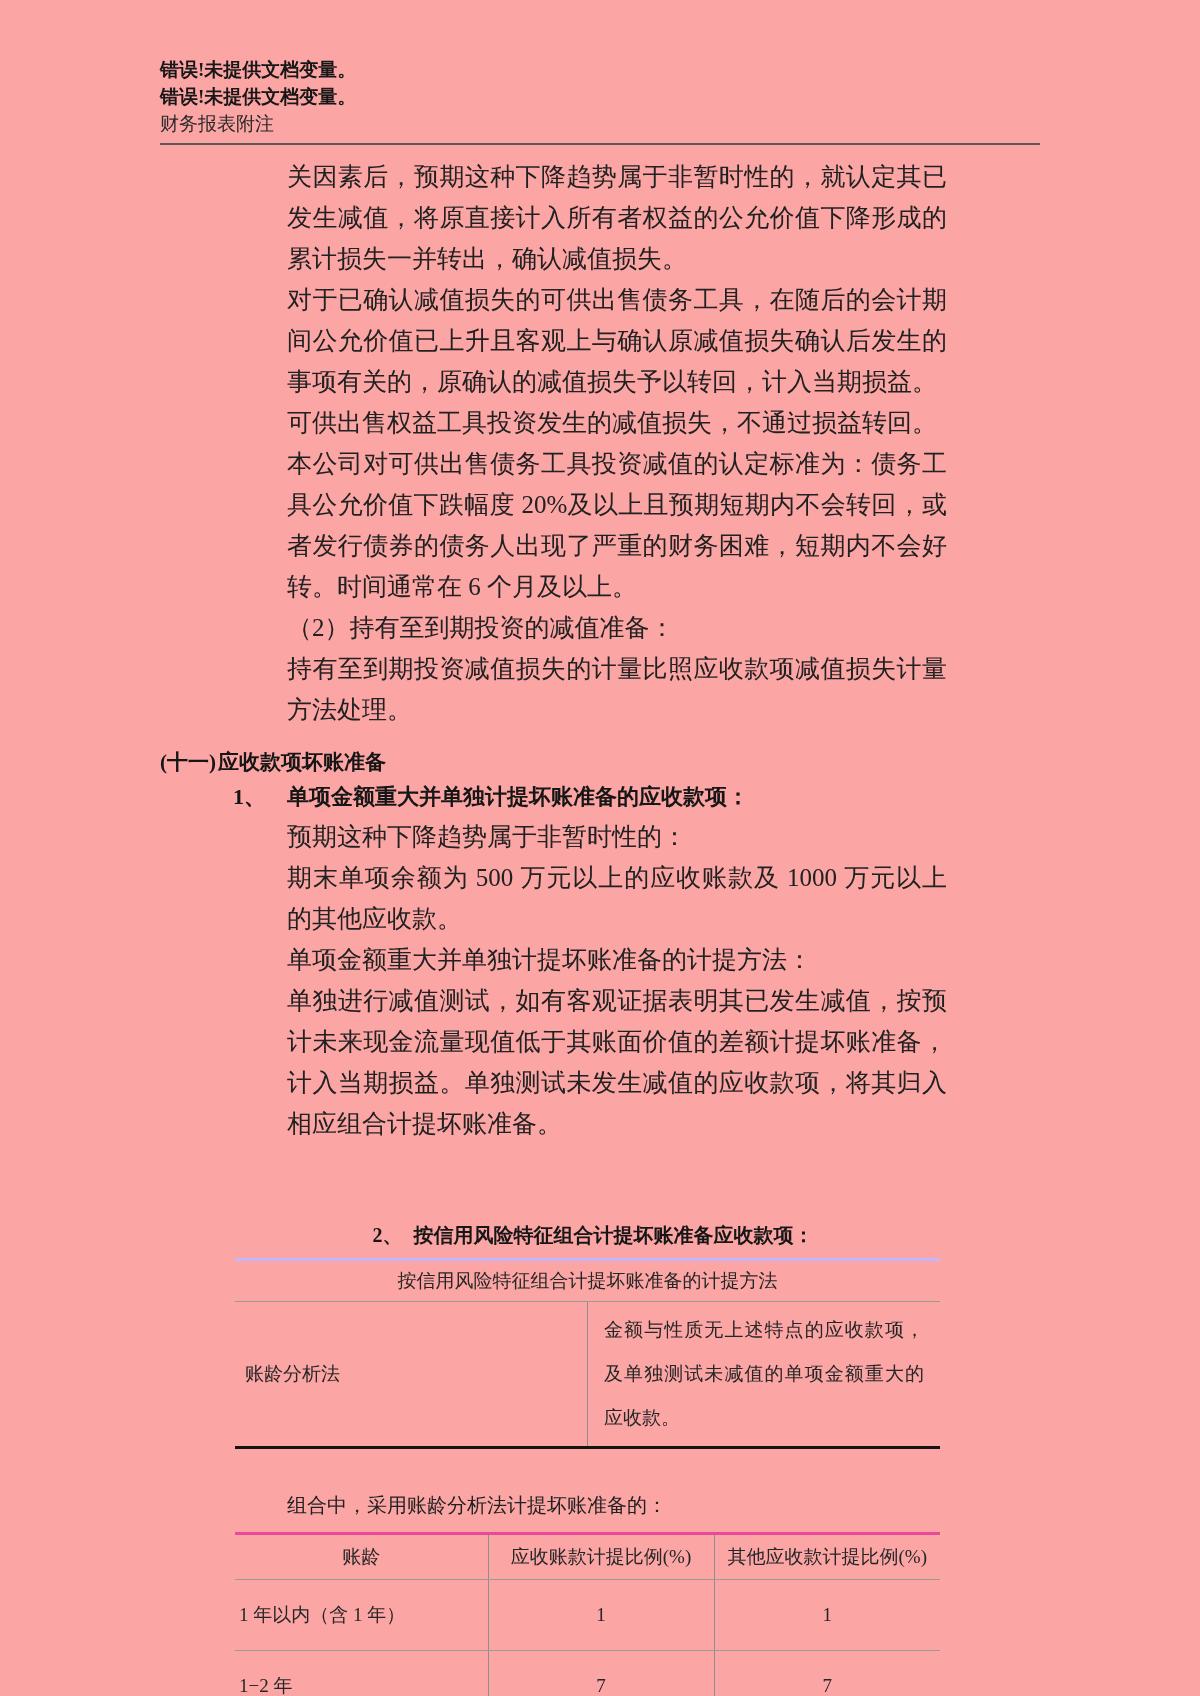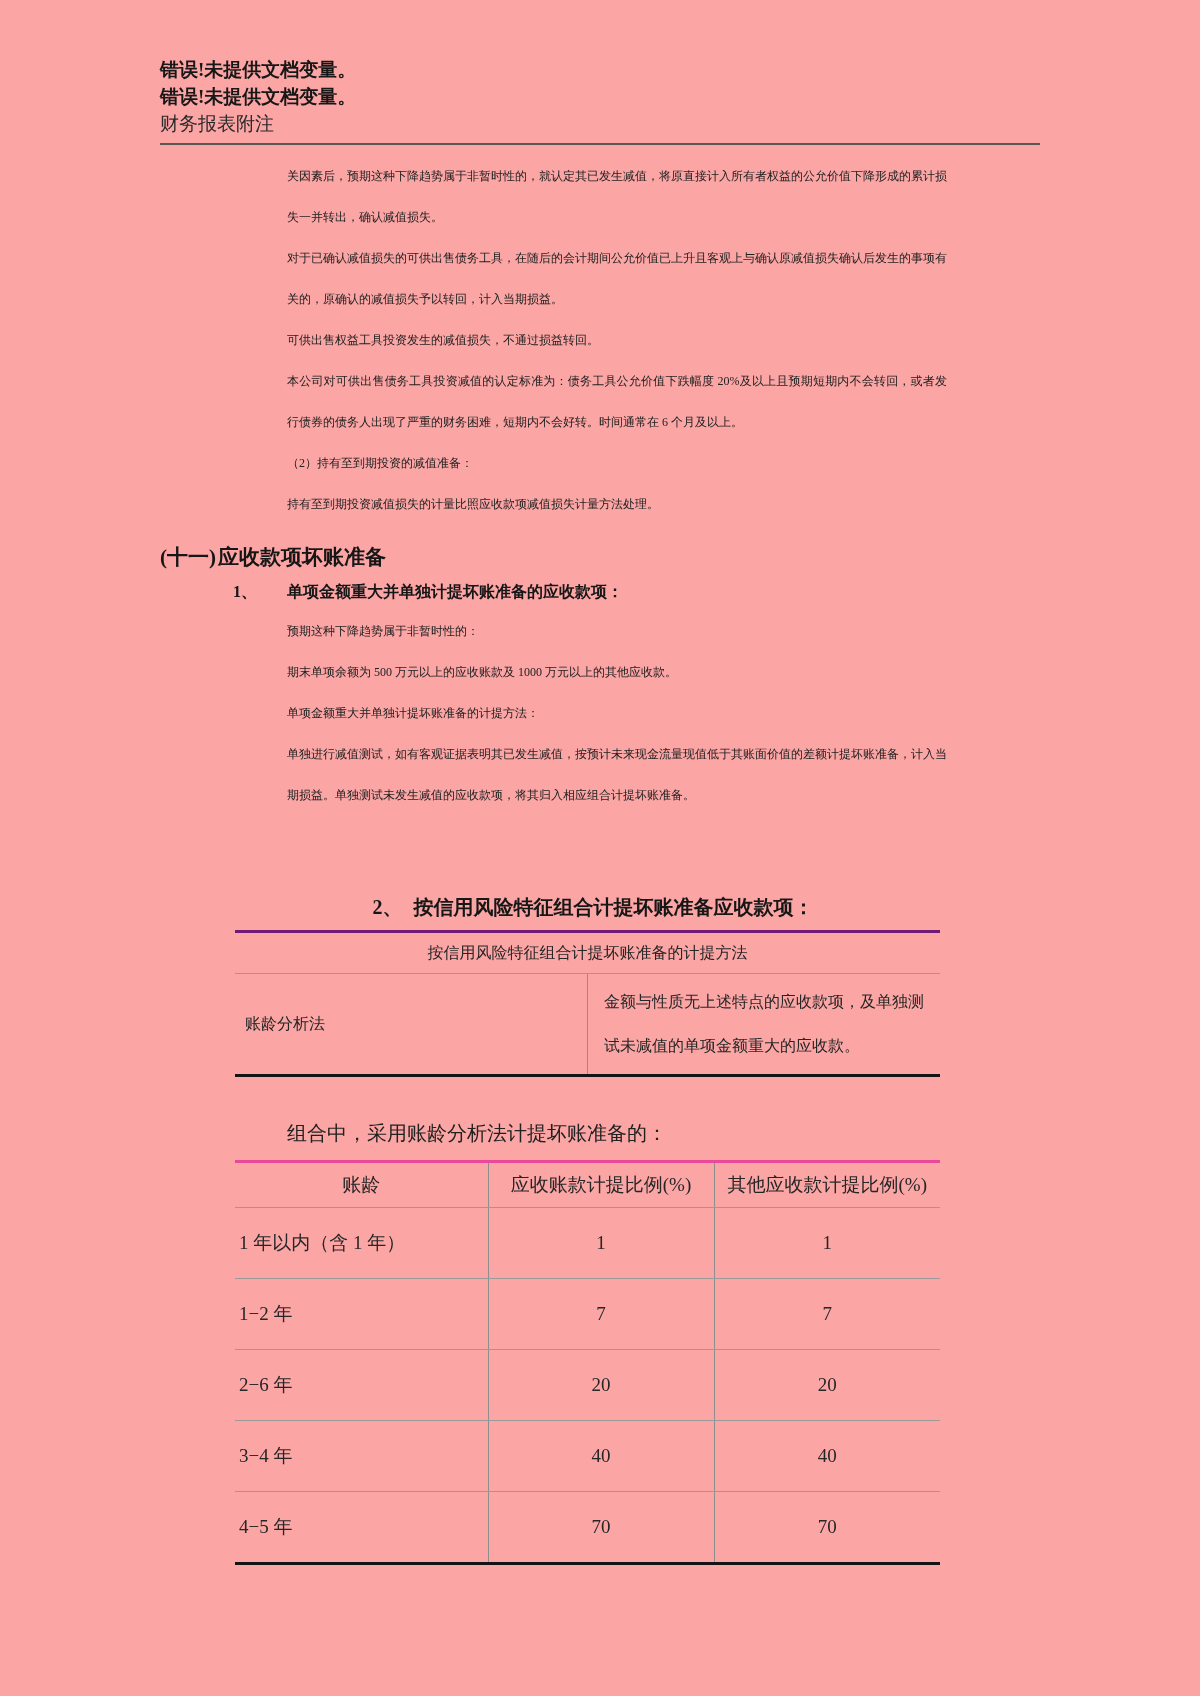--- a/index.html
+++ b/index.html
@@ -14,37 +14,37 @@
   
   .page-header { position:absolute; left:160px; top:56px; width:880px; }
   .hdr-line { font-size:19px; line-height:27px; font-weight:bold; color:#171717; }
   .hdr-subtitle { font-size:19px; line-height:27px; font-weight:normal; color:#2a2a2a; }
   .hdr-rule { margin-top:6px; height:0; border-bottom:2px solid #585858; }
 
   
   .doc-body { position:absolute; left:160px; top:156px; width:880px; }
   .para {
     margin:0 0 0 127px; width:660px;
-    font-size:12px; line-height:41px;
+    font-size:25px; line-height:41px;
     text-align:justify; text-justify:inter-ideograph;
   }
   .sec-heading { margin-top:16px; font-size:21px; font-weight:bold; line-height:32px; color:#161616; }
   .sec-heading .sec-num { display:inline-block; min-width:58px; }
-  .sub-heading { padding-left:73px; font-size:16px; font-weight:bold; line-height:38px; color:#161616; }
+  .sub-heading { padding-left:73px; font-size:22px; font-weight:bold; line-height:38px; color:#161616; }
   .sub-heading .sub-num { display:inline-block; width:54px; }
 
   
   .item2-block { margin-top:76px; margin-left:75px; width:705px; }
   .item2-heading { font-size:20px; font-weight:bold; line-height:30px; padding-bottom:8px; color:#161616;text-align:center; }
   .item2-heading .sub-num { display:inline-block; width:52px; }
 
   table.method-table {
     width:705px; border-collapse:collapse; table-layout:fixed;
-    border-top:3px solid #701a75; border-bottom:3px solid #141414;
-    font-size:16px; color:#262626;
+    border-top:3px solid #c4b5fd; border-bottom:3px solid #141414;
+    font-size:19px; color:#262626;
   }
   table.method-table td { vertical-align:middle; }
   .mt-caption-cell {
     text-align:center; height:40px;
     border-bottom:1px solid #9a9a9a; padding:0 10px;
   }
   .mt-method-cell {
     width:222px; padding:8px 4px 8px 10px; text-align:left;
   }
   .mt-desc-cell {

